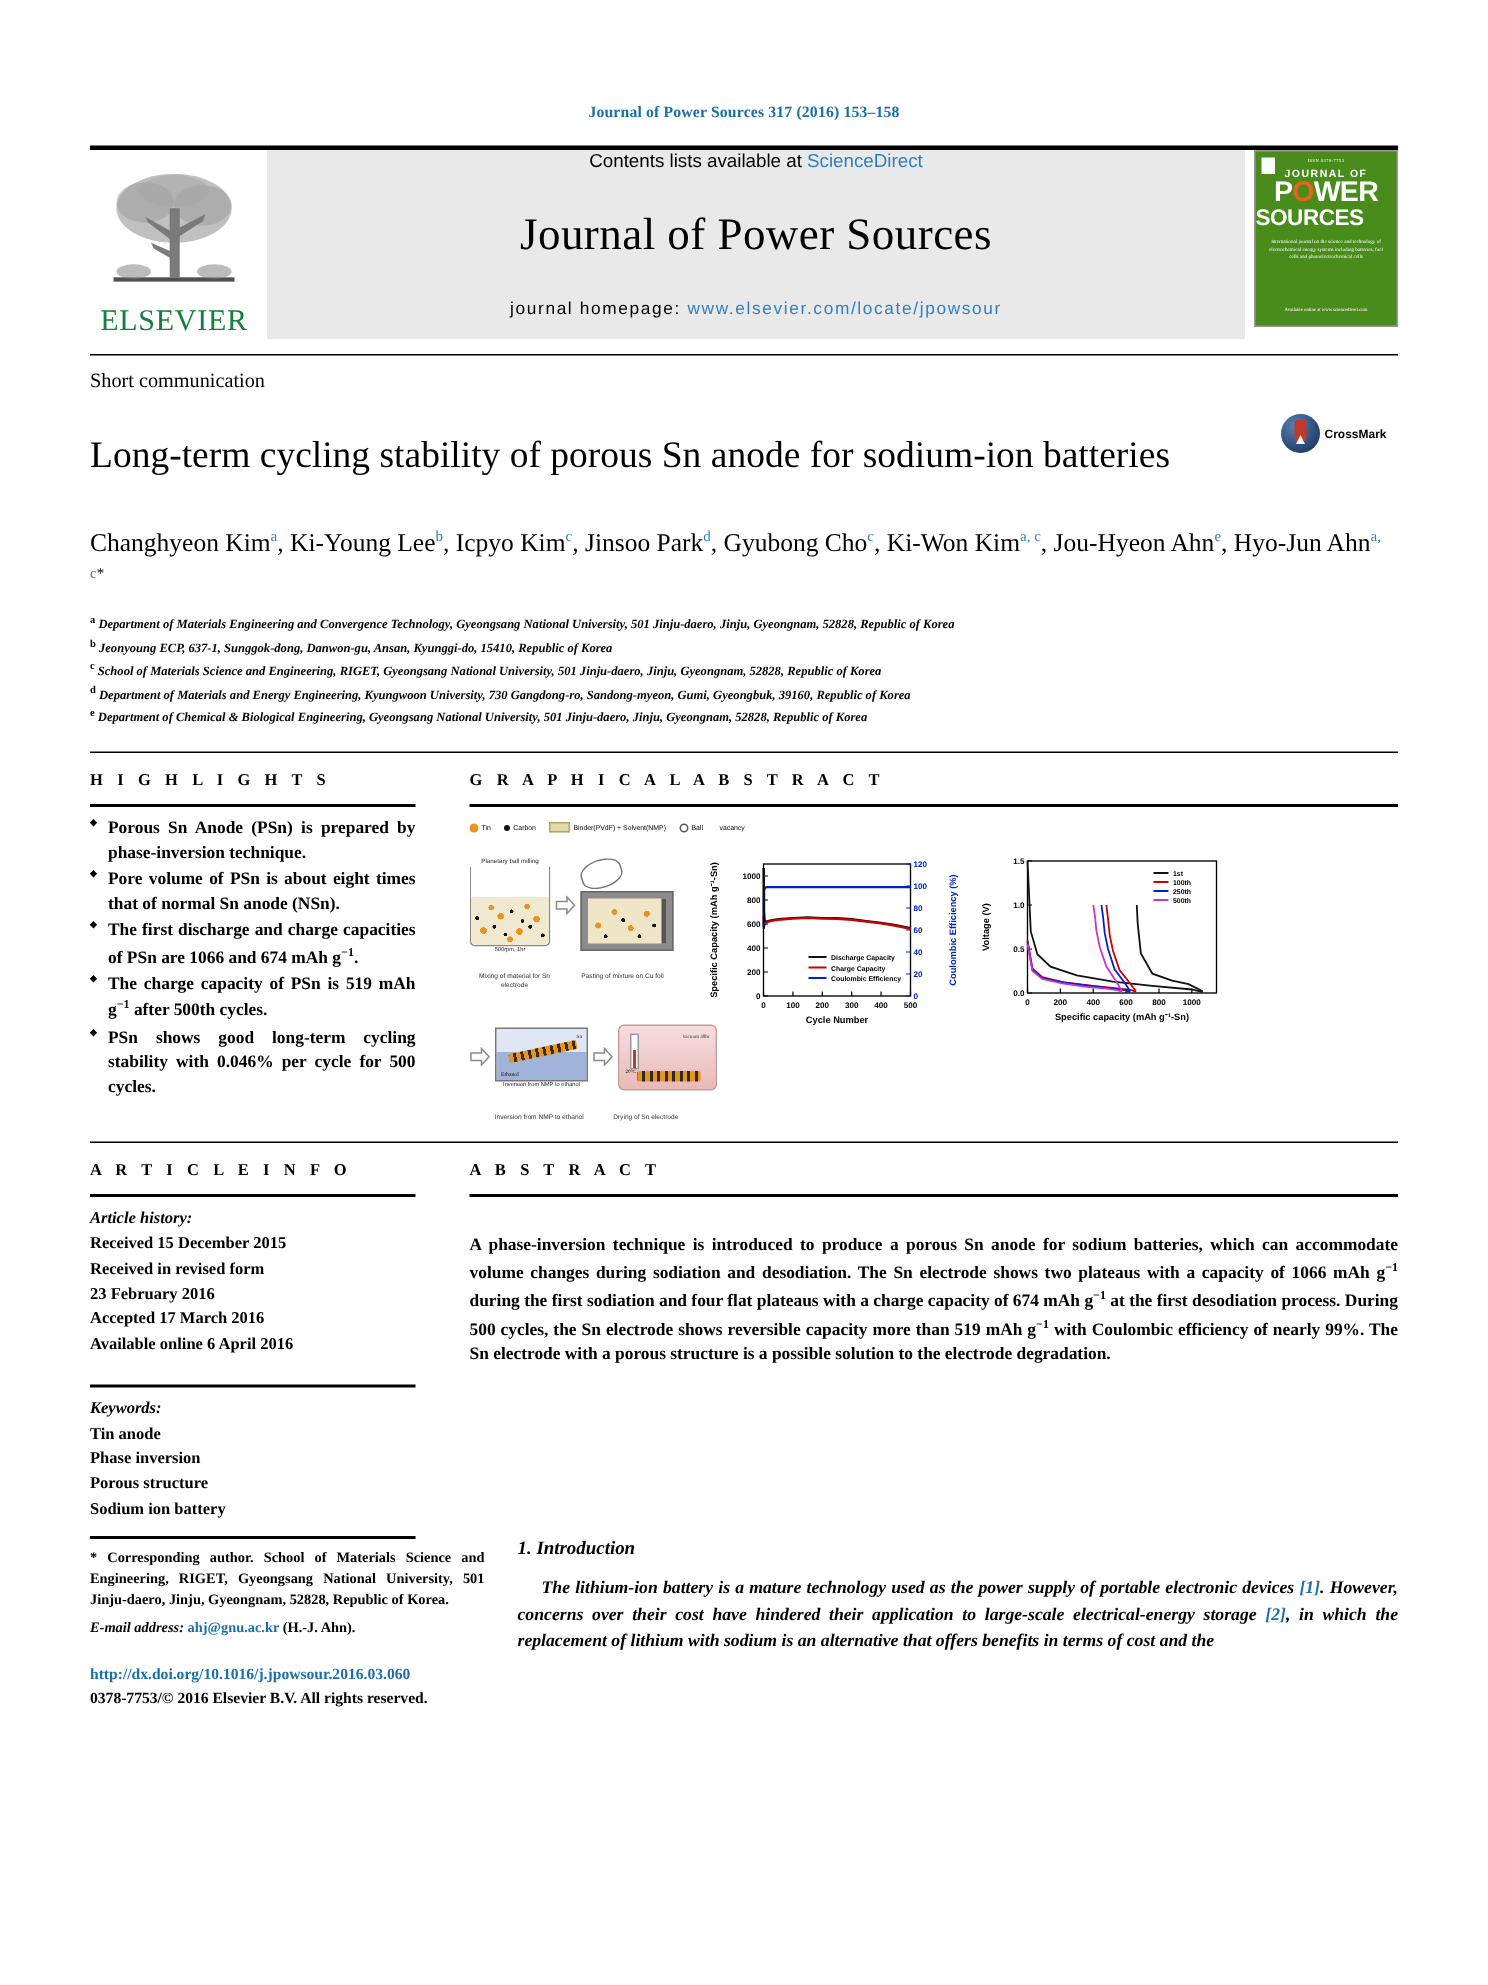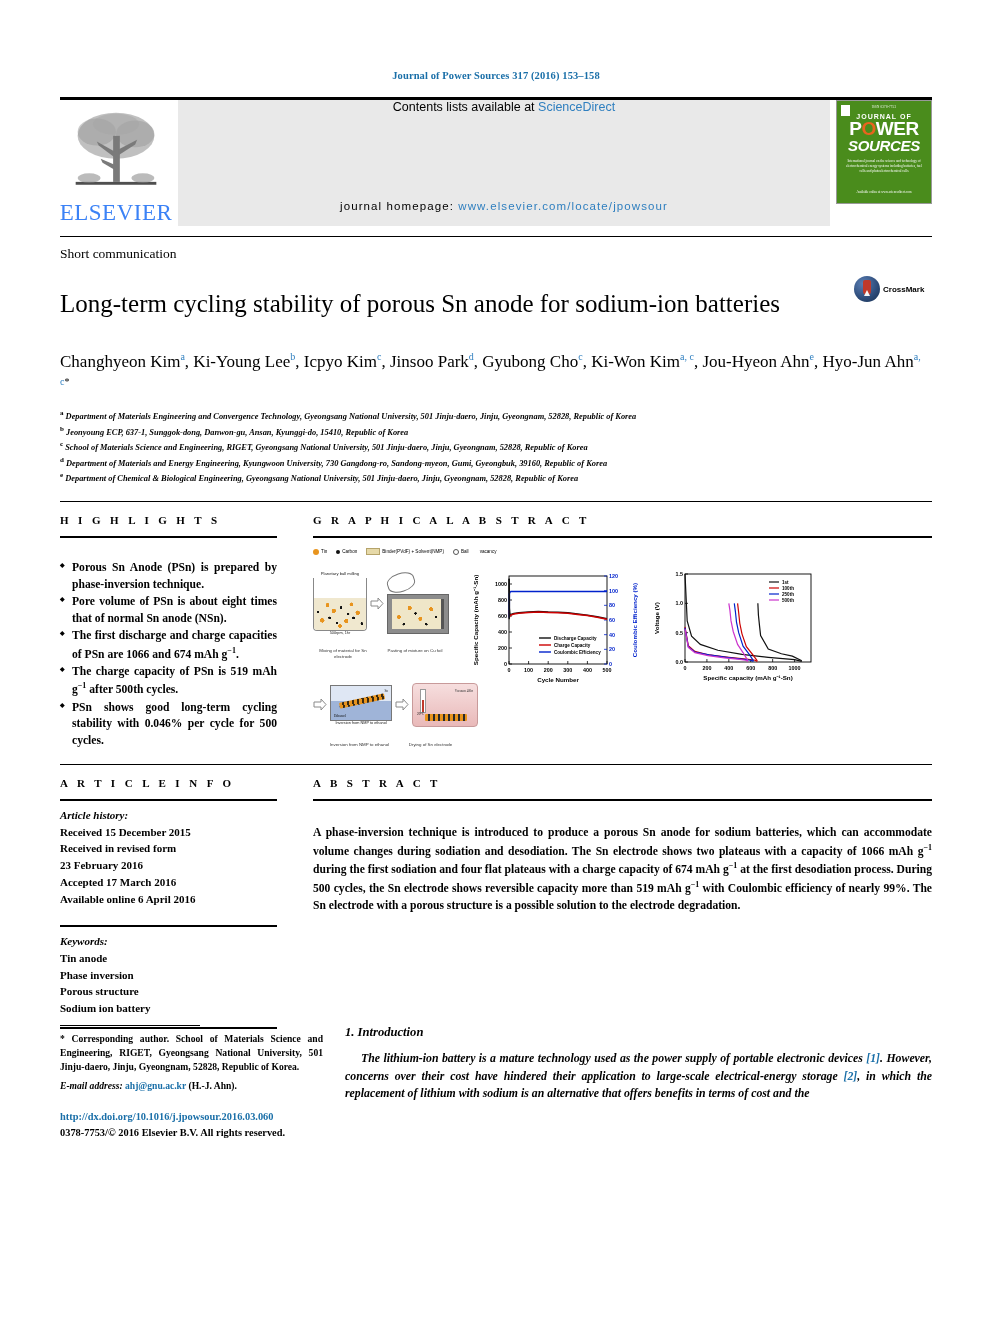--- a/index.html
+++ b/index.html
@@ -33,53 +33,53 @@
   }
   .elsevier-logo{
     width:112px;flex:0 0 112px;
     display:flex;flex-direction:column;
     align-items:center;justify-content:flex-end;
     padding-bottom:2px;
   }
   .tree{width:96px;height:96px;}
   .elsevier-word{
     font-family:"Liberation Serif",serif;
-    color:#3b82f6;font-size:23px;letter-spacing:.5px;
+    color:#15803d;font-size:20px;letter-spacing:.5px;
     line-height:1;margin-top:-2px;
   }
   .mast-center{
     flex:1;background:#e9e9e9;margin:0 6px;
     display:flex;flex-direction:column;
     align-items:center;justify-content:space-between;
     padding:0 0 14px 0;
   }
   .contents-line{font-size:12.5px;font-family:"Liberation Sans",sans-serif;}
   .contents-line .sd{color:#2f7fbf;}
   .journal-name{
     font-size:30px;font-family:"Liberation Serif",serif;
     letter-spacing:.3px;
   }
   .homepage{
     font-size:11.5px;font-family:"Liberation Sans",sans-serif;
     letter-spacing:1.1px;
   }
   .homepage .url{color:#2f7fbf;text-align:right;}
   .cover{
-    width:96px;flex:0 0 96px;height:104px;
+    width:96px;flex:0 0 96px;height:118px;
     background:#4a8c1c;
     border:1px solid #999;
     box-sizing:border-box;
     position:relative;
     overflow:hidden;
   }
   .cover .c-top{font-size:3px;color:#fff;text-align:center;padding-top:4px;letter-spacing:.3px;}
   .cover .c-jof{font-size:7px;color:#fff;text-align:center;font-family:"Liberation Sans",sans-serif;font-weight:bold;letter-spacing:1px;margin-top:4px;}
   .cover .c-power{font-size:19px;color:#fff;text-align:center;font-family:"Liberation Sans",sans-serif;font-weight:bold;line-height:.95;letter-spacing:-.5px;}
   .cover .c-power .o{color:#E8641E;}
-  .cover .c-sources{font-size:15px;color:#fff;text-align:center;font-family:"Liberation Sans",sans-serif;font-weight:bold;line-height:1;letter-spacing:-.3px;font-style:italic;}
+  .cover .c-sources{font-size:15px;color:#fff;font-family:"Liberation Sans",sans-serif;font-weight:bold;line-height:1;letter-spacing:-.3px;}
   .cover .c-sub{font-size:3.4px;color:#fff;text-align:center;padding:6px 7px 0 7px;line-height:1.5;}
   .cover .c-foot{position:absolute;bottom:8px;left:0;right:0;text-align:center;font-size:3.2px;color:#fff;line-height:1.6;}
   .cover .c-elsbox{position:absolute;top:4px;left:4px;width:9px;height:11px;background:#fff;}
 
   
   .rule-thin{margin:10px 60px 0 60px;border-top:1px solid #000;}
   .arttype{margin:9px 60px 0 60px;font-size:13.5px;}
   .title-row{margin:10px 60px 0 60px;display:flex;align-items:flex-start;}
   .title{
     flex:1;font-size:25px;line-height:1.22;font-weight:normal;
@@ -114,21 +114,21 @@
   
   .band{margin:16px 60px 0 60px;border-top:1px solid #000;display:flex;}
   .col-left{width:245px;flex:0 0 245px;padding-right:28px;box-sizing:border-box;}
   .col-right{flex:1;padding-left:8px;}
   .sec-head{
     font-size:11px;font-weight:bold;letter-spacing:3.4px;
     font-family:"Liberation Serif",serif;
     padding-top:12px;padding-bottom:10px;
   }
   .sec-rule{border-top:2px solid #000;}
-  .hl-list{margin:0;padding:22px 0 0 0;list-style:none;font-size:11.6px;line-height:1.42;}
+  .hl-list{margin:0;padding:6px 0 0 0;list-style:none;font-size:11.6px;line-height:1.42;}
   .hl-list li{position:relative;padding-left:12px;margin-bottom:1px;text-align:justify;font-weight:bold;}
   .hl-list li:before{content:"\25C6";position:absolute;left:0;top:0;font-size:6px;line-height:1.9;}
   .hl-list sup{font-size:8px;}
 
   .ga-wrap{padding-top:10px;}
   .ga-legend{display:flex;align-items:center;gap:9px;font-size:4.6px;font-family:"Liberation Sans",sans-serif;margin-bottom:5px;}
   .ga-legend .it{display:flex;align-items:center;gap:2px;}
   .sw{display:inline-block;}
   .sw.tin{width:6px;height:6px;border-radius:50%;background:#E8941E;}
   .sw.carbon{width:4px;height:4px;border-radius:50%;background:#111;}
@@ -251,20 +251,21 @@
           <ellipse cx="78" cy="74" rx="12" ry="5" fill="#8d8d8d" opacity=".6"></ellipse>
         </g>
       </svg>
       <div class="elsevier-word">ELSEVIER</div>
     </div>
 
     <div class="mast-center">
       <div class="contents-line">
         <span>Contents lists available at </span><span class="sd">ScienceDirect</span>
       </div>
+      <div class="journal-name">Journal of Power Sources</div>
       <div class="homepage">
         <span>journal homepage: </span><span class="url">www.elsevier.com/locate/jpowsour</span>
       </div>
     </div>
 
     <div class="cover">
       <div class="c-elsbox"></div>
       <div class="c-top">ISSN 0378-7753</div>
       <div class="c-jof">JOURNAL OF</div>
       <div class="c-power">P<span class="o">O</span>WER</div>

